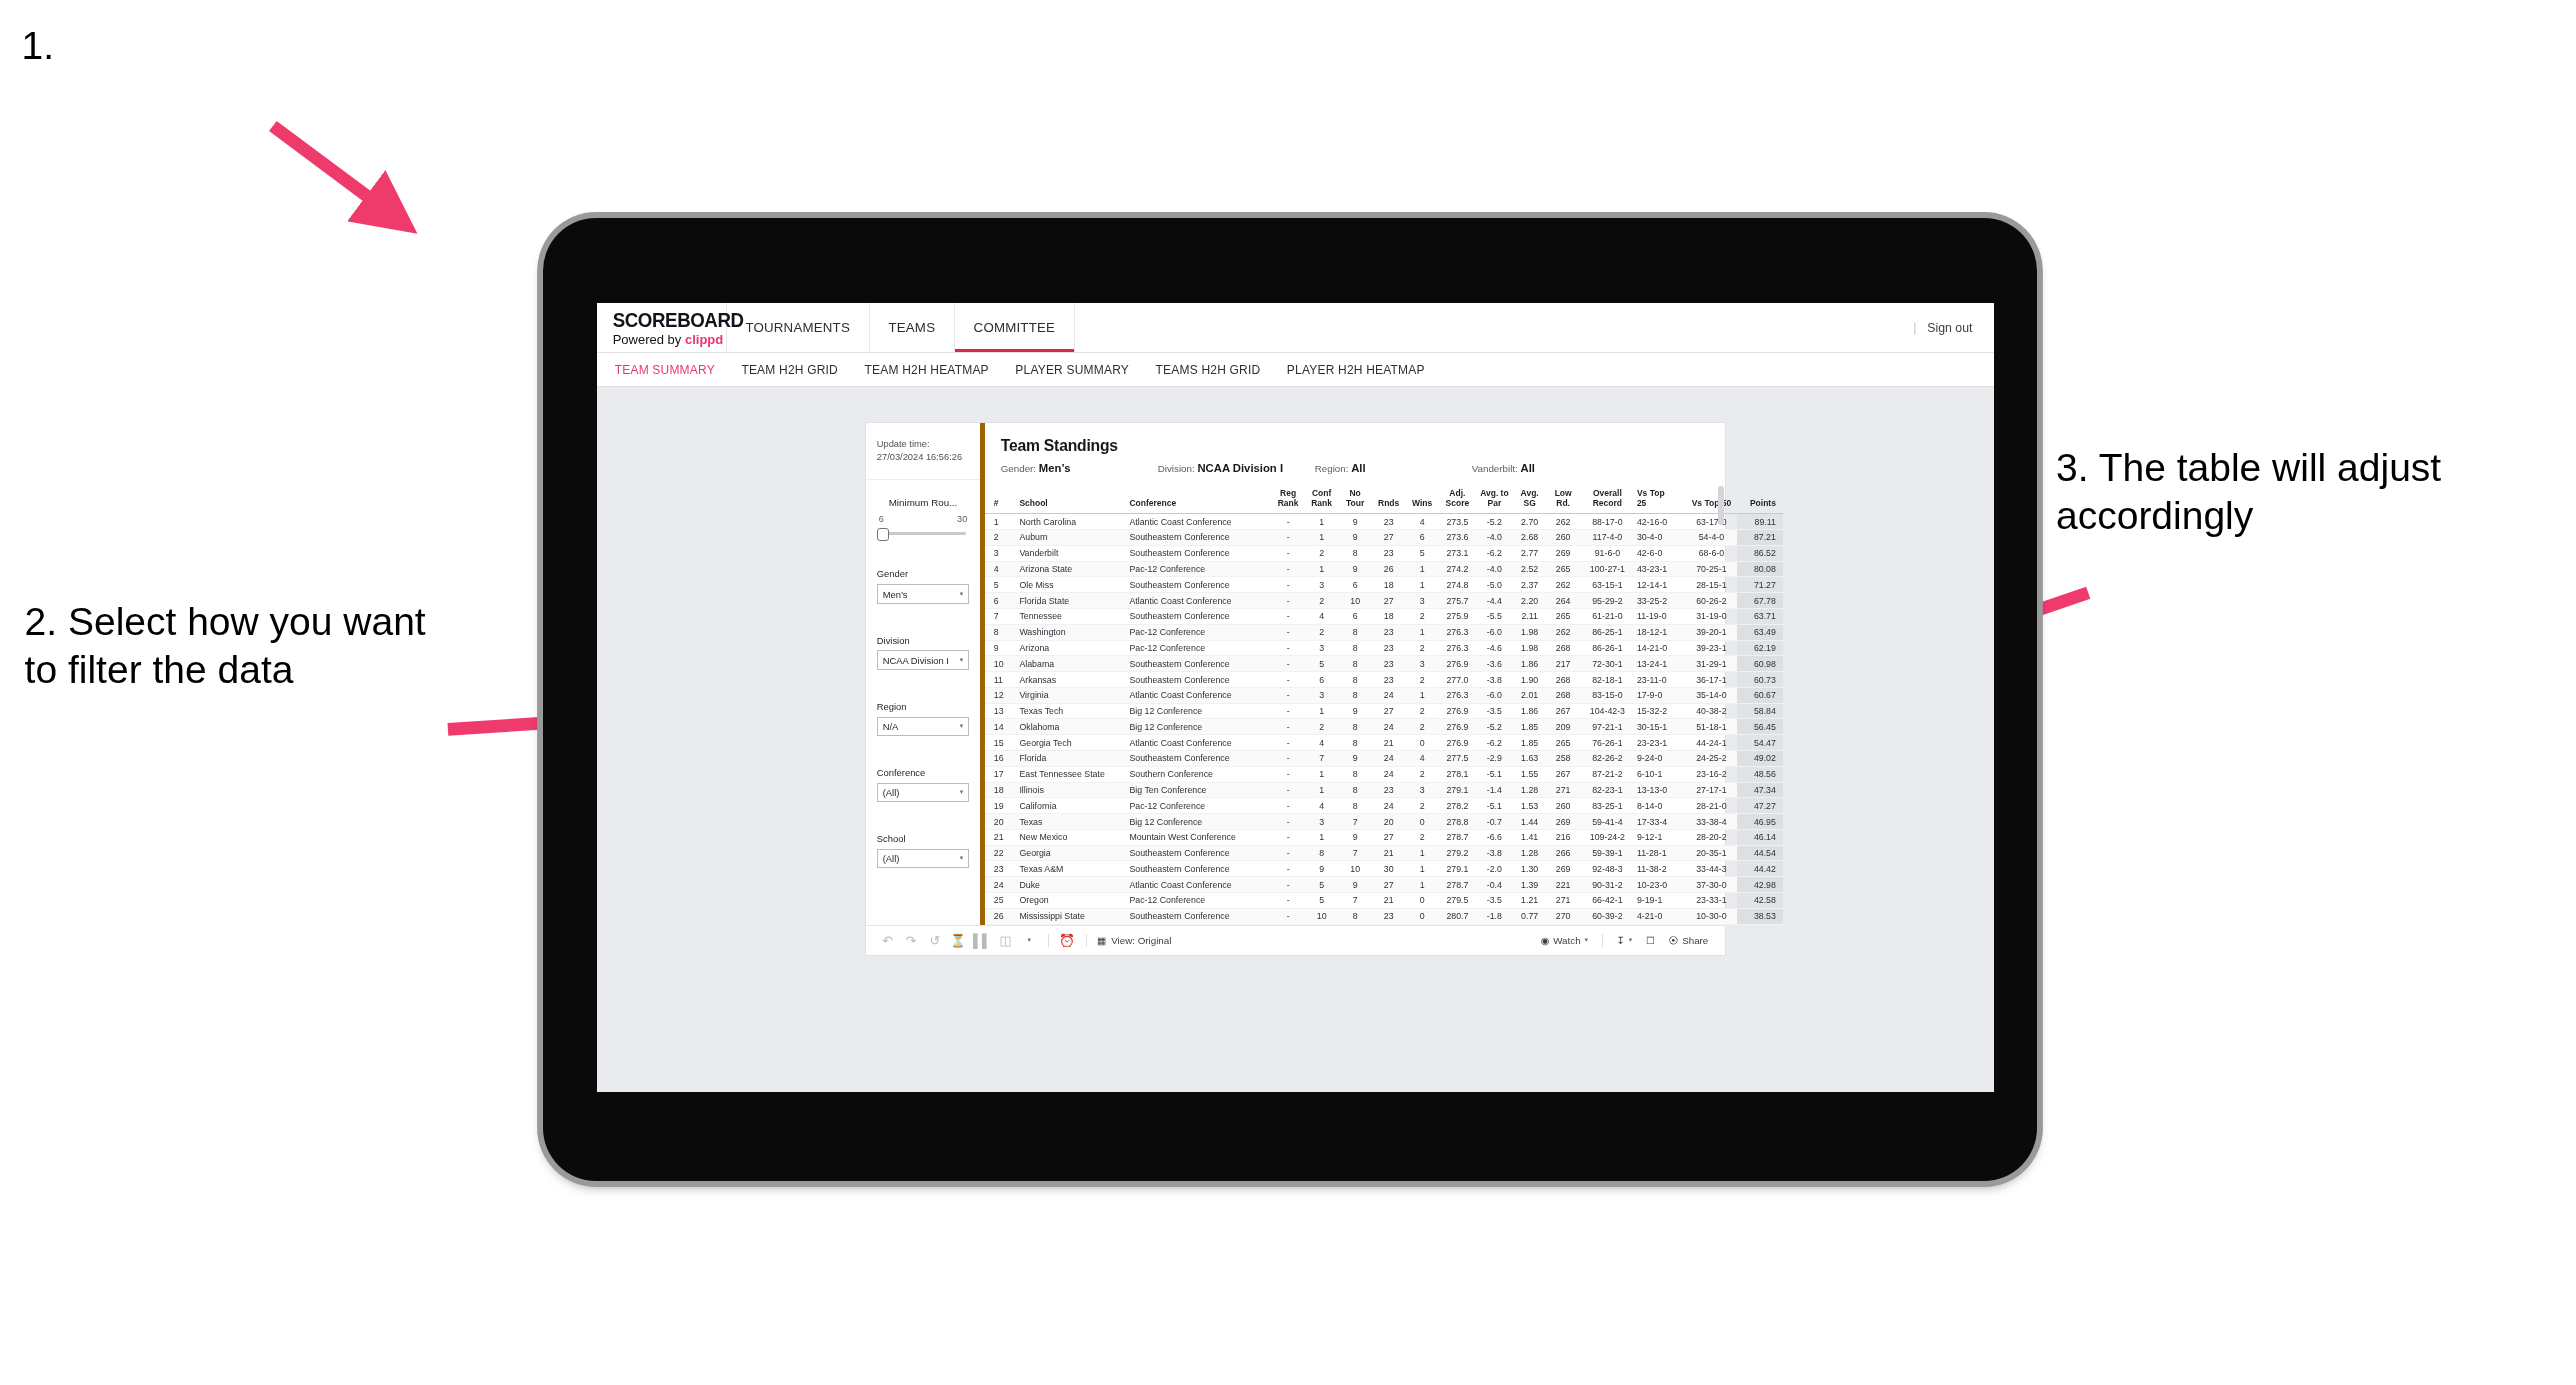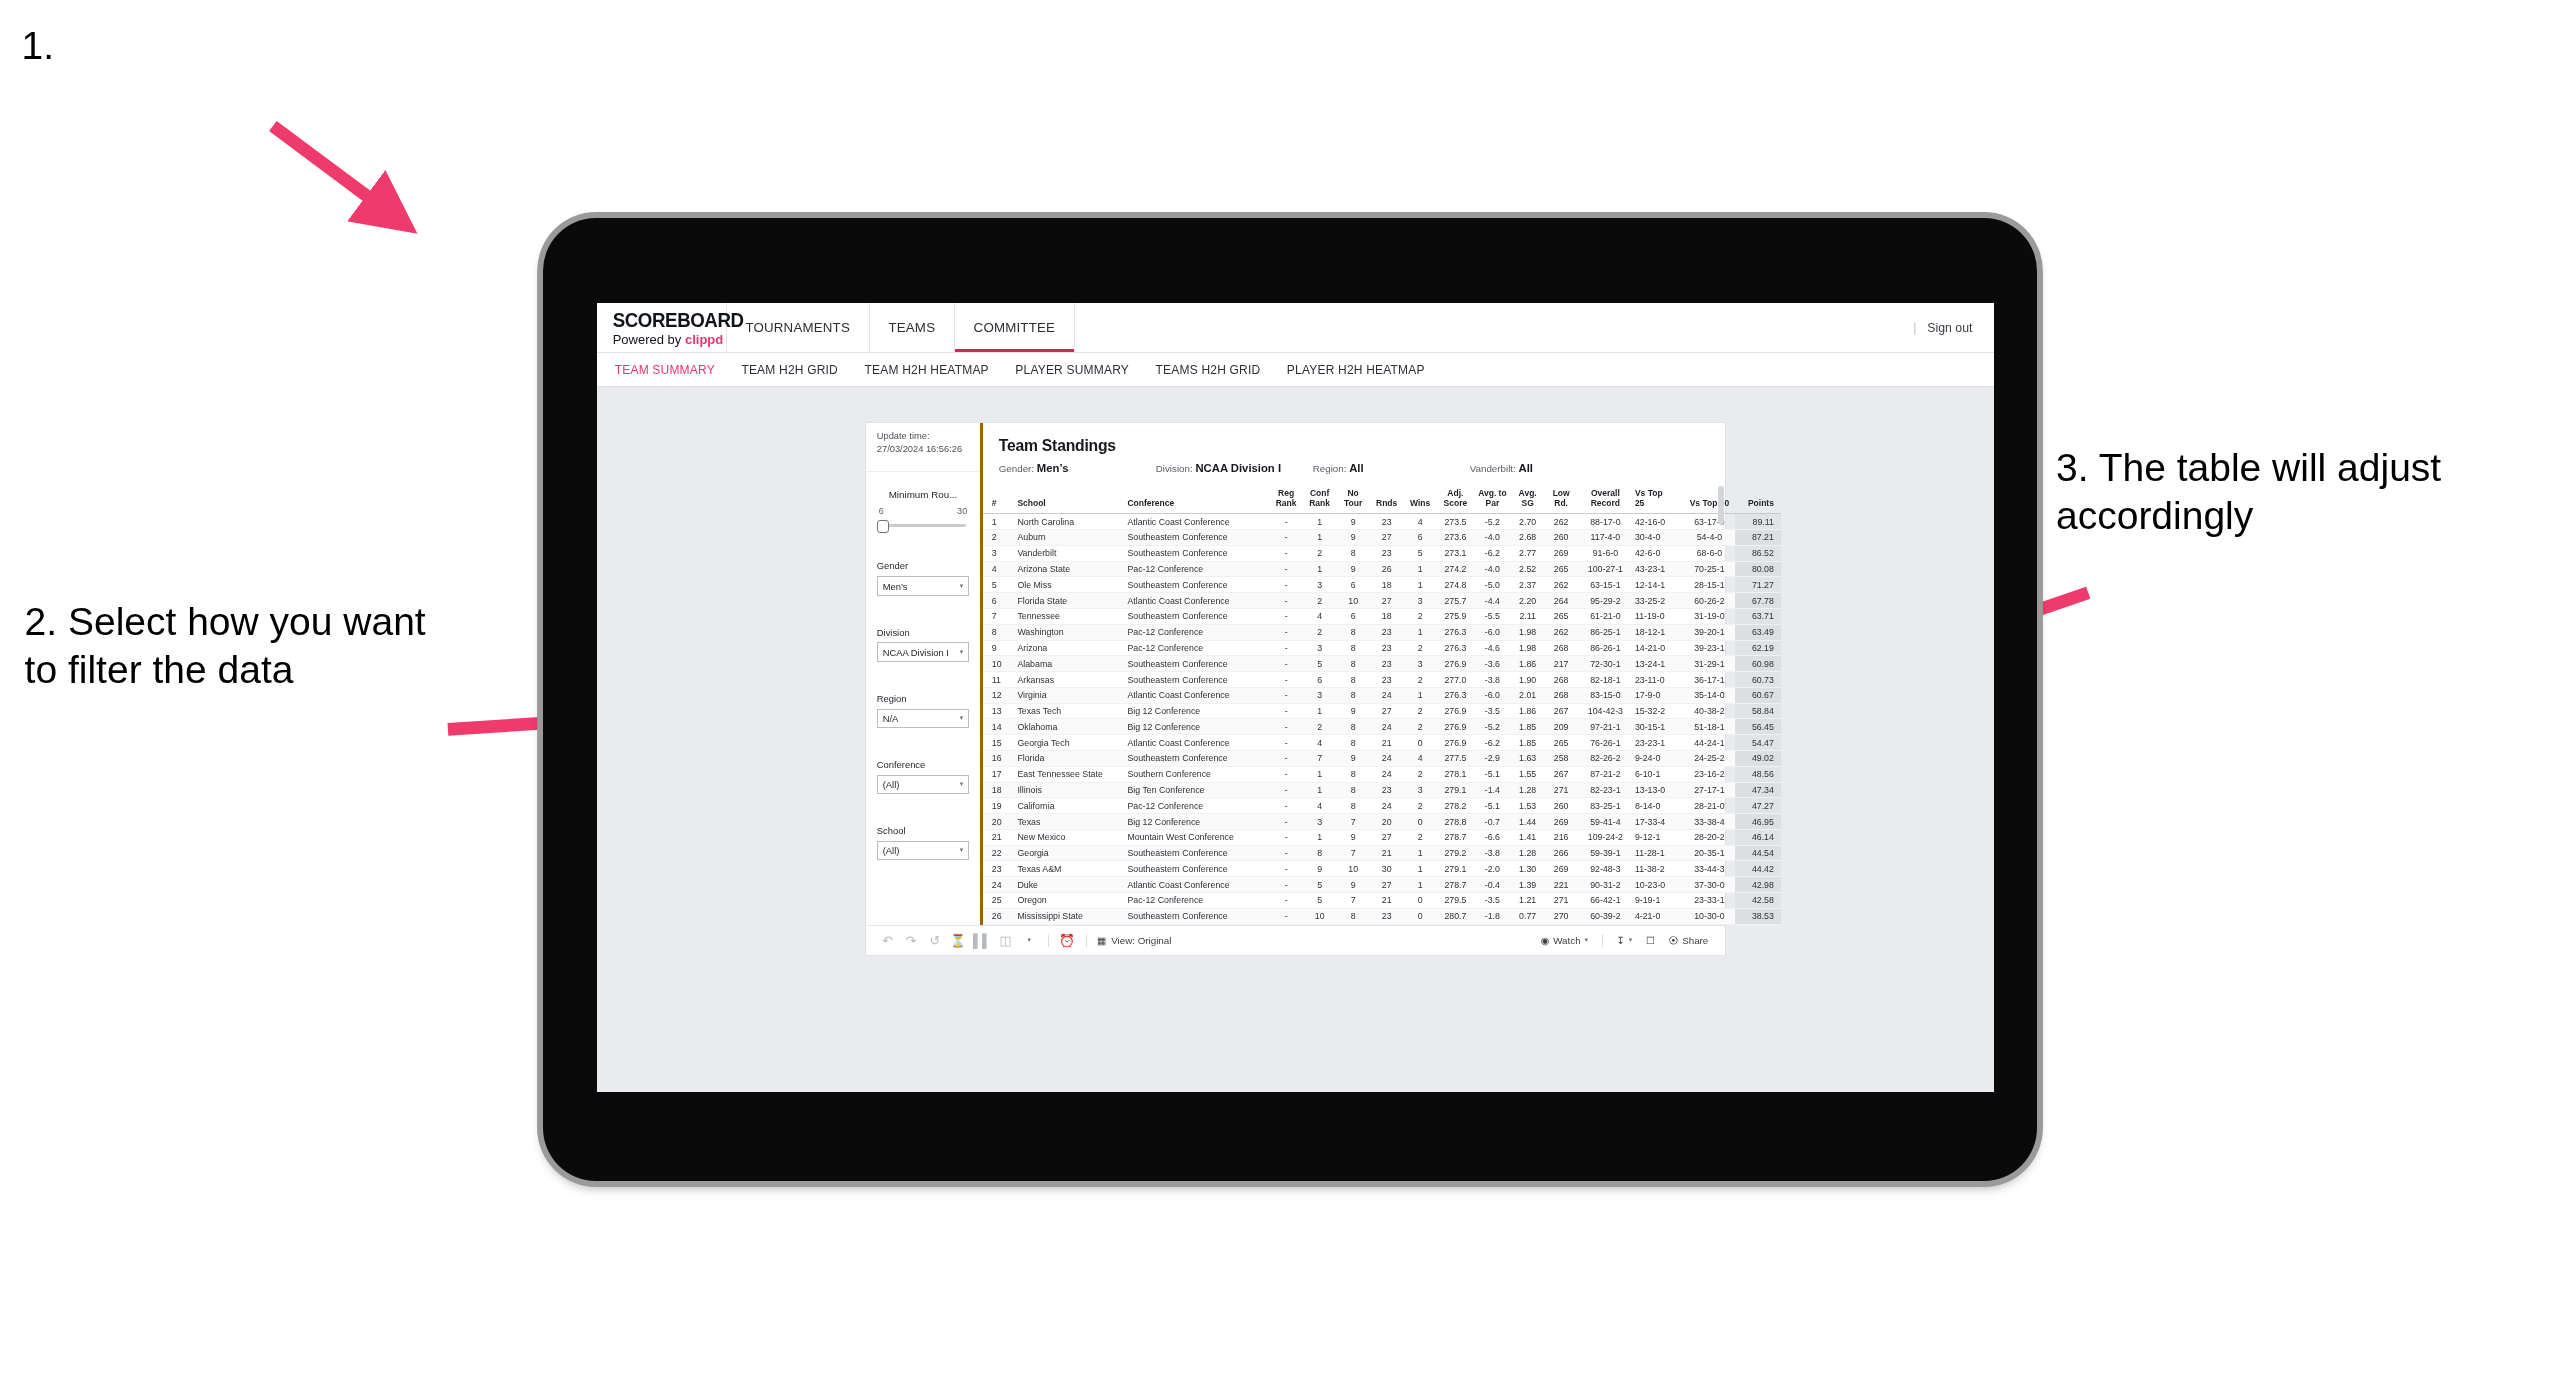--- a/index.html
+++ b/index.html
@@ -51,21 +51,21 @@
   .subnav{height:33px;background:#fff;display:flex;align-items:center;
           padding-left:17.7px;gap:26.5px;border-bottom:1px solid #dedede;}
   .subnav .sn{font-size:12px;color:#2c2f36;letter-spacing:0.2px;white-space:nowrap;}
   .subnav .sn.active{color:#e8366f;}
 
   
   .vizwrap{padding:35px 0 0 0;display:flex;justify-content:center;}
   .viz{width:859px;background:#fff;border:1px solid #dfe1e4;display:flex;flex-direction:column;}
   .vizbody{display:flex;}
 
-  .sidecol{width:114px;border-right:3px solid #a16207;padding:7px 0 0 0;flex:none;}
+  .sidecol{width:114px;border-right:5px solid #a16207;padding:15px 0 0 0;flex:none;}
   .updblk{padding:0 10.8px 13.8px 10.8px;border-bottom:1px solid #eceef0;}
   .updlbl{font-size:9.3px;color:#4e5057;line-height:1.45;}
   .filt{padding:13.8px 10.8px 0 10.8px;}
   .filt .flabel{font-size:9.4px;color:#23262c;margin-bottom:4.9px;font-weight:400;}
   .slidertitle{font-size:9.8px;color:#23262c;text-align:center;margin:3.9px 0 5.9px 0;}
   .slidernums{display:flex;justify-content:space-between;font-size:9.1px;color:#5a5d64;padding:0 2px;}
   .slidertrack{position:relative;height:9.8px;margin-top:3.9px;}
   .slidertrack .rail{position:absolute;left:2.9px;right:2.9px;top:3.9px;height:2.9px;background:#c9cbce;border-radius:2px;}
   .slidertrack .knob{position:absolute;left:0;top:0;width:9.8px;height:10.8px;border:1.6px solid #6f7277;
                      background:#fff;border-radius:2.9px;}

